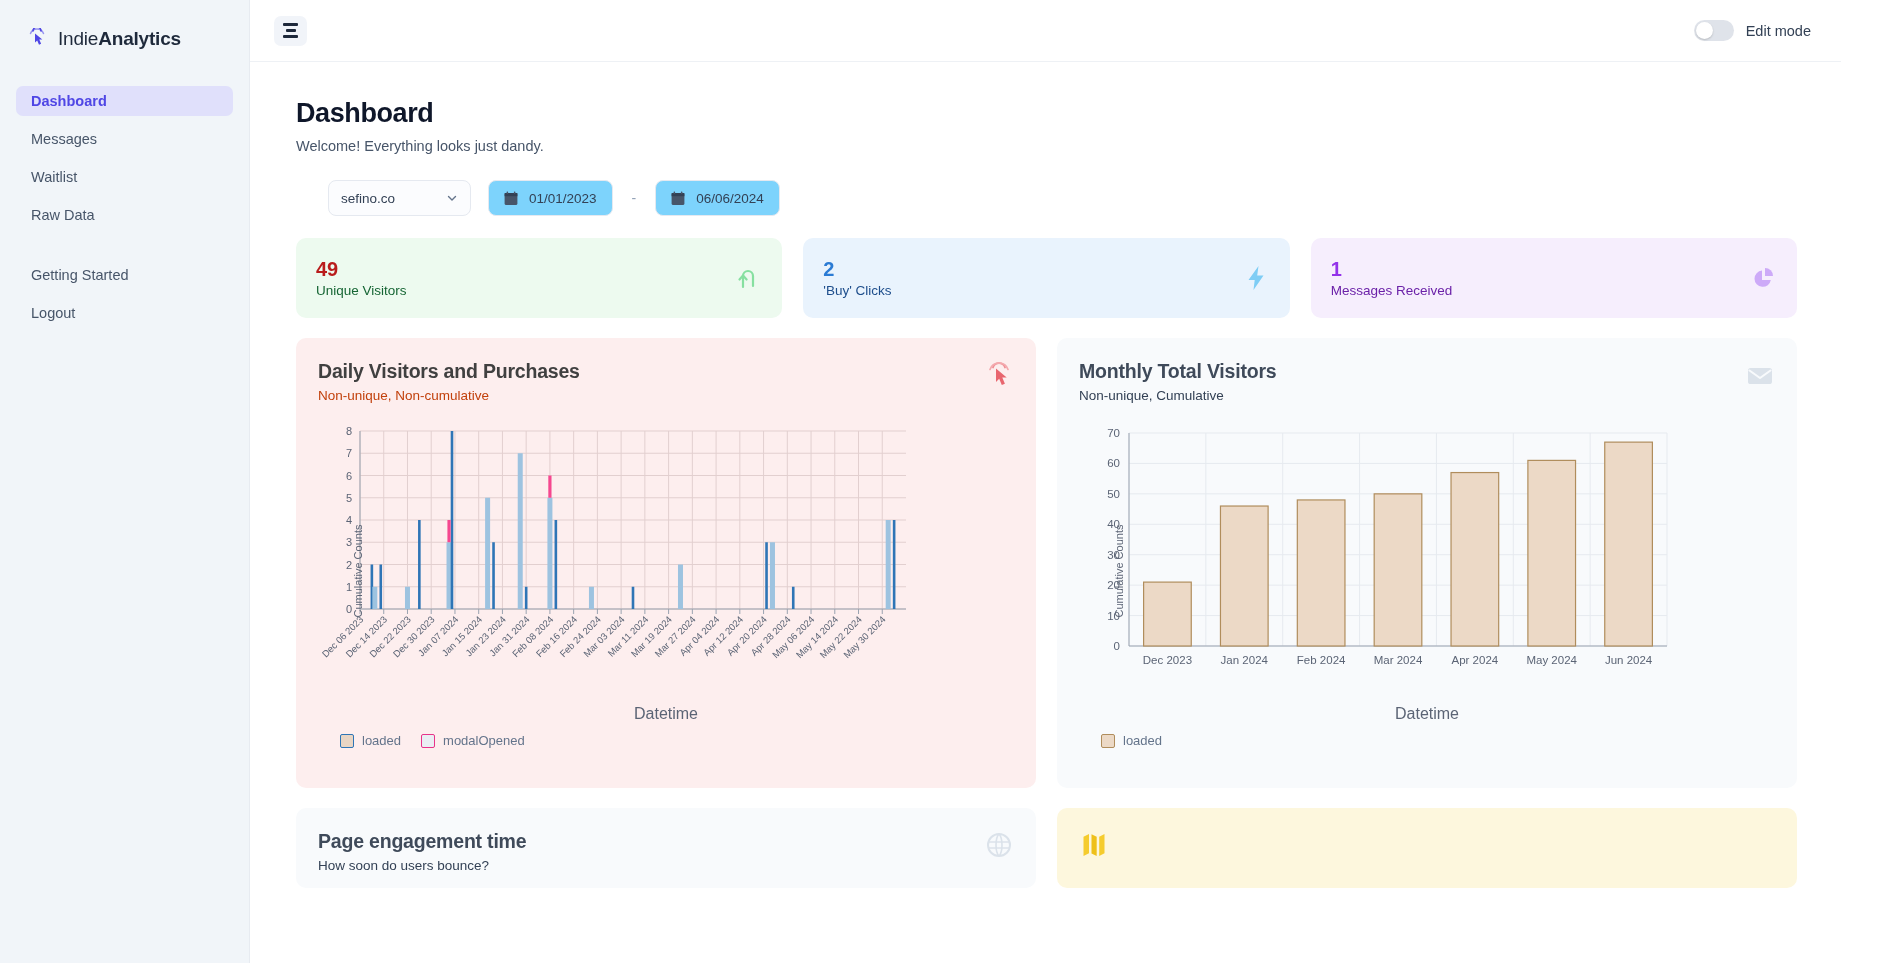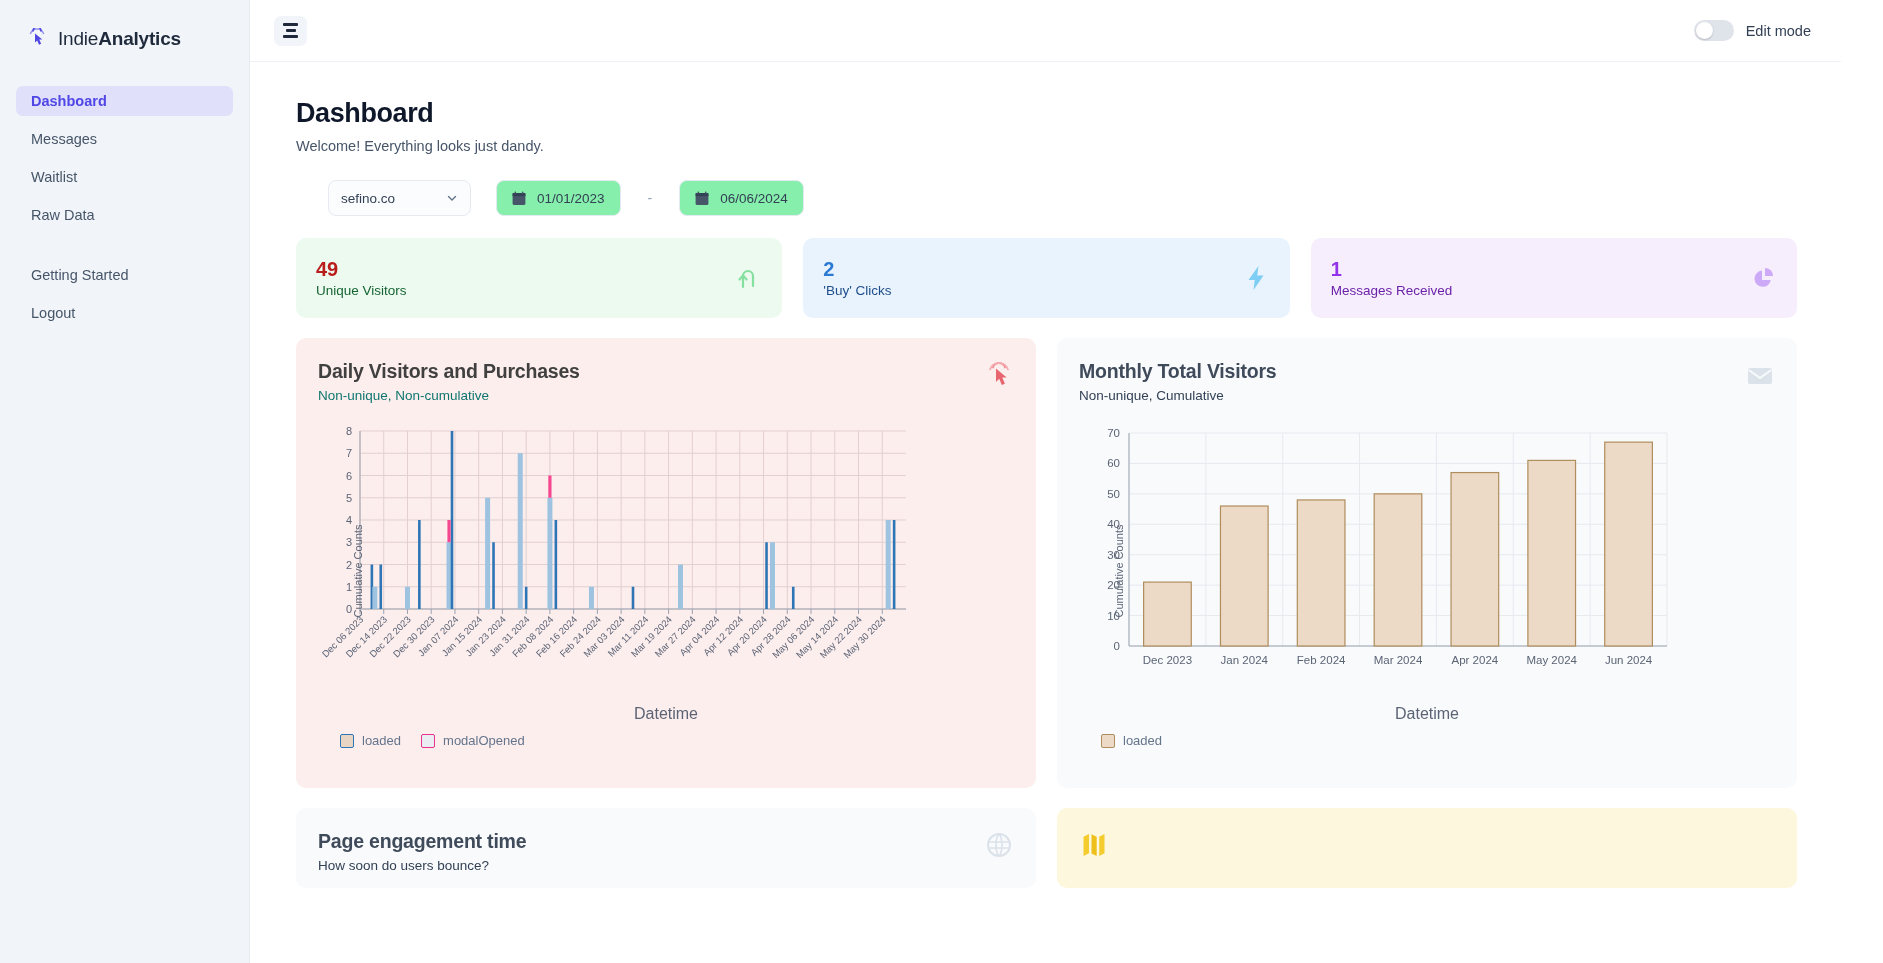--- a/index.html
+++ b/index.html
@@ -58,29 +58,29 @@
     position:absolute; top:2px; left:2.5px; width:17px; height:17px;
     border-radius:50%; background:#fff; box-shadow:0 1px 2px rgba(0,0,0,.18);
   }
   .toggle-label { font-size:14.5px; color:#334155; }
 
   .content { flex:1; padding:36px 44px 0 46px; overflow:hidden; }
   .page-title { font-size:27px; font-weight:700; color:#0f172a; margin:0 0 9px; letter-spacing:-0.4px; }
   .page-sub { font-size:14.5px; color:#475569; margin:0 0 26px; }
 
   
-  .filters { display:flex; align-items:center; gap:25px; margin-bottom:22px;padding-left:32px; }
+  .filters { display:flex; align-items:center; gap:17px; margin-bottom:22px;padding-left:32px; }
   .select-box {
     width:143px; height:36px; border:1px solid #e5e9f0; border-radius:8px;
     background:#fbfcfe; display:flex; align-items:center; padding:0 12px;
     font-size:13.5px; color:#334155; cursor:pointer; justify-content:space-between;
   }
   .chev { width:12px; height:12px; }
   .date-box {
-    height:36px; border:1px solid #e5e9f0; border-radius:8px; background:#86efac;
+    height:36px; border:1px solid #e5e9f0; border-radius:8px; background:#7dd3fc;
     display:flex; align-items:center; gap:11px; padding:0 15px;
     font-size:13.5px; color:#334155; cursor:pointer;
   }
   .cal-icon { width:14px; height:15px; display:block; }
   .date-sep { font-size:14px; color:#94a3b8; padding:0 2px; }
 
   
   .kpis { display:flex; gap:21px; margin-bottom:20px; }
   .kpi {
     flex:1; height:80px; border-radius:10px; padding:16px 20px;
@@ -95,21 +95,21 @@
   .kpi.k3 { background:#f6eefd; } .kpi.k3 .kpi-num{color:#9333ea;} .kpi.k3 .kpi-lbl{color:#6b21a8;}
 
   
   .cards { display:flex; gap:21px; margin-bottom:20px; }
   .card { flex:1; border-radius:10px; padding:22px 22px 16px; position:relative; height:450px; }
   .card.red { background:#fdeeee; }
   .card.grey { background:#f8fafc; }
   .card-head { display:flex; align-items:flex-start; justify-content:space-between; }
   .card-title { font-size:19.5px; font-weight:700; margin:0 0 5px; letter-spacing:-0.2px; }
   .card-sub { font-size:13.5px; margin:0; }
-  .card.red .card-title{ color:#404040; } .card.red .card-sub{ color:#0f766e; }
+  .card.red .card-title{ color:#404040; } .card.red .card-sub{ color:#c2410c; }
   .card.grey .card-title{ color:#3f4a5a; } .card.grey .card-sub{ color:#334155; }
   .card-ico { width:30px; height:30px; flex:none; }
 
   .plot { position:relative; margin-top:18px; height:300px; }
   .ylabel {
     position:absolute; left:-6px; top:50%;
     transform:translateY(-50%) rotate(-90deg); transform-origin:center;
     font-size:11px; color:#5b6475; white-space:nowrap;
   }
   .xlabel { text-align:center; font-size:16px; color:#5b6475; margin-top:4px; }

